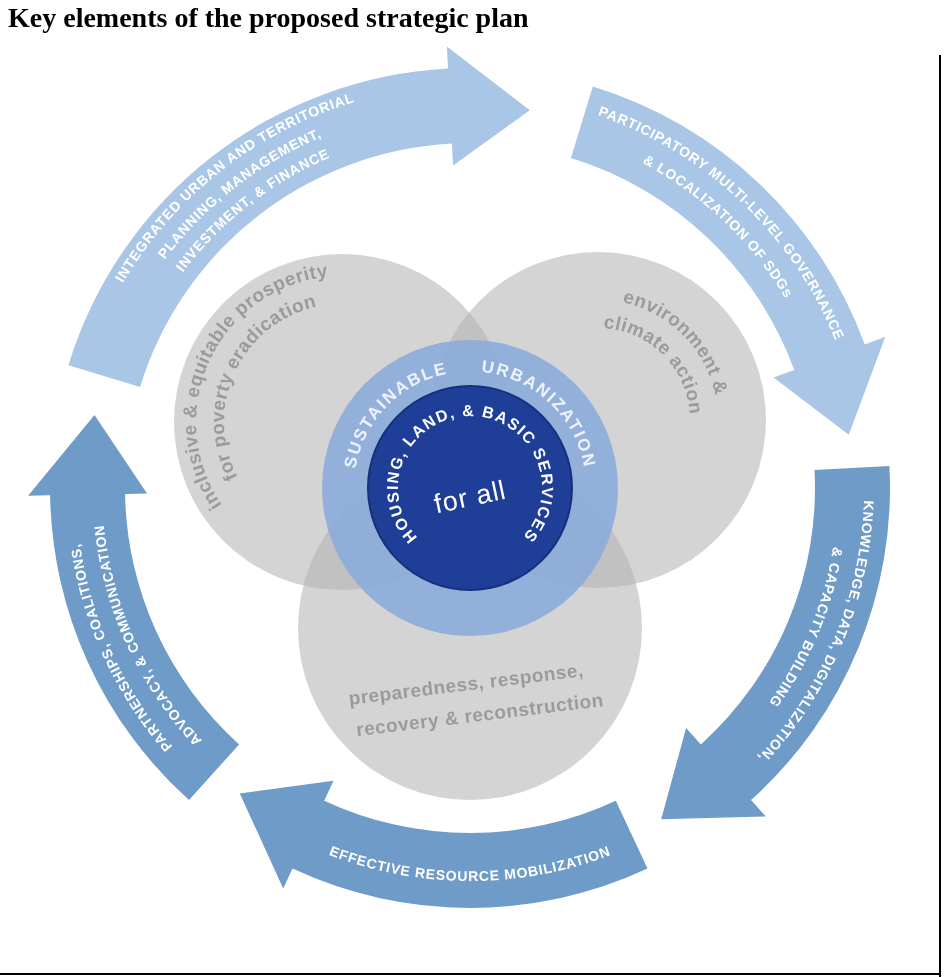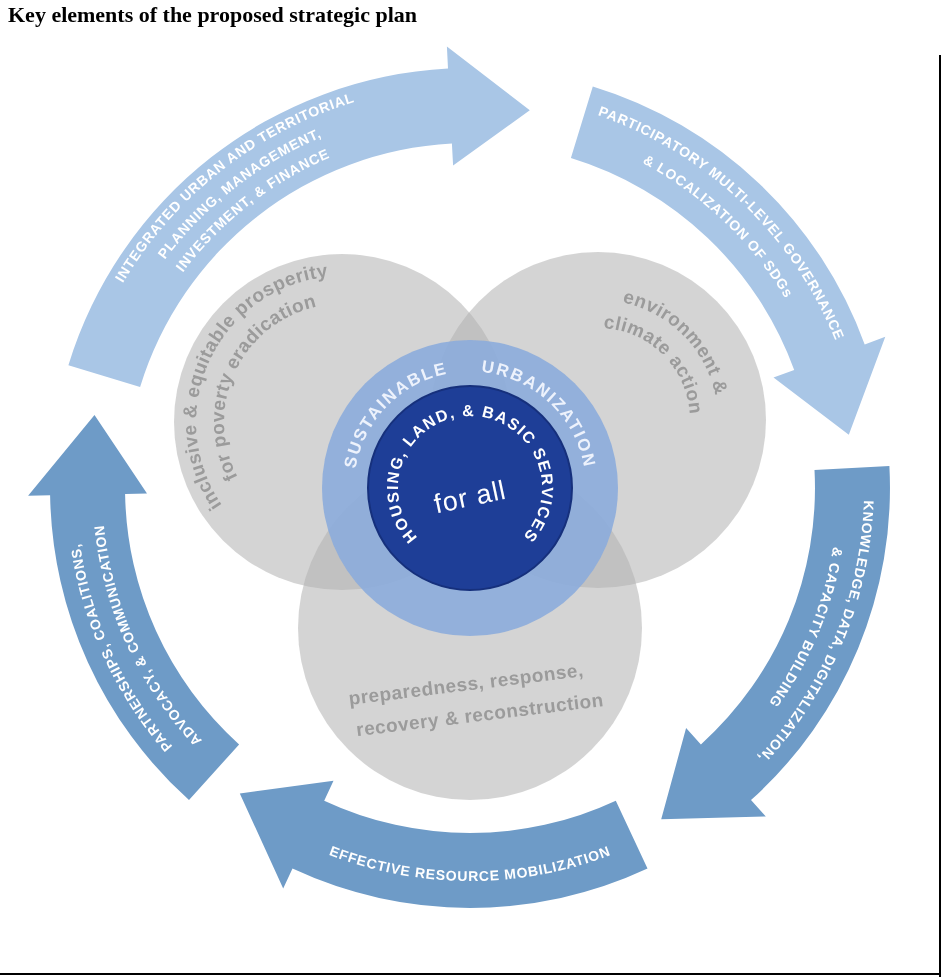--- a/index.html
+++ b/index.html
@@ -2,21 +2,21 @@
 <html><head>
 <meta charset="utf-8">
 <style>
   html,body{margin:0;padding:0;}
   body{
     width:945px;height:977px;position:relative;overflow:hidden;
     background:#ffffff;font-family:"Liberation Sans",sans-serif;
   }
   #page-title{
     position:absolute;top:2px;left:8px;margin:0;
-    font-family:"Liberation Serif",serif;font-weight:700;font-size:22px;color:#000;text-align:right;
+    font-family:"Liberation Serif",serif;font-weight:700;font-size:28px;color:#000;text-align:right;
   }
   #wheel{position:absolute;top:0;left:0;}
   .venn{fill:#b0b0b0;fill-opacity:0.55;}
   .ring{fill:#8aabdc;fill-opacity:0.88;}
   .core{fill:#1e3e97;stroke:#16307c;stroke-width:2;}
   .arrow-text{font:700 14px "Liberation Sans",sans-serif;fill:#ffffff;letter-spacing:0.8px;text-anchor:middle;}
   .ring-text{font:700 17px "Liberation Sans",sans-serif;fill:#edf2fc;letter-spacing:2px;word-spacing:26px;text-anchor:middle;}
   .core-text{font:700 16px "Liberation Sans",sans-serif;fill:#ffffff;letter-spacing:1.5px;text-anchor:middle;}
   .venn-text{font:700 19px "Liberation Sans",sans-serif;fill:#9b9b9b;letter-spacing:0.5px;text-anchor:middle;}
   .for-all{font:400 27px "Liberation Sans",sans-serif;fill:#ffffff;letter-spacing:1px;text-anchor:middle;}

